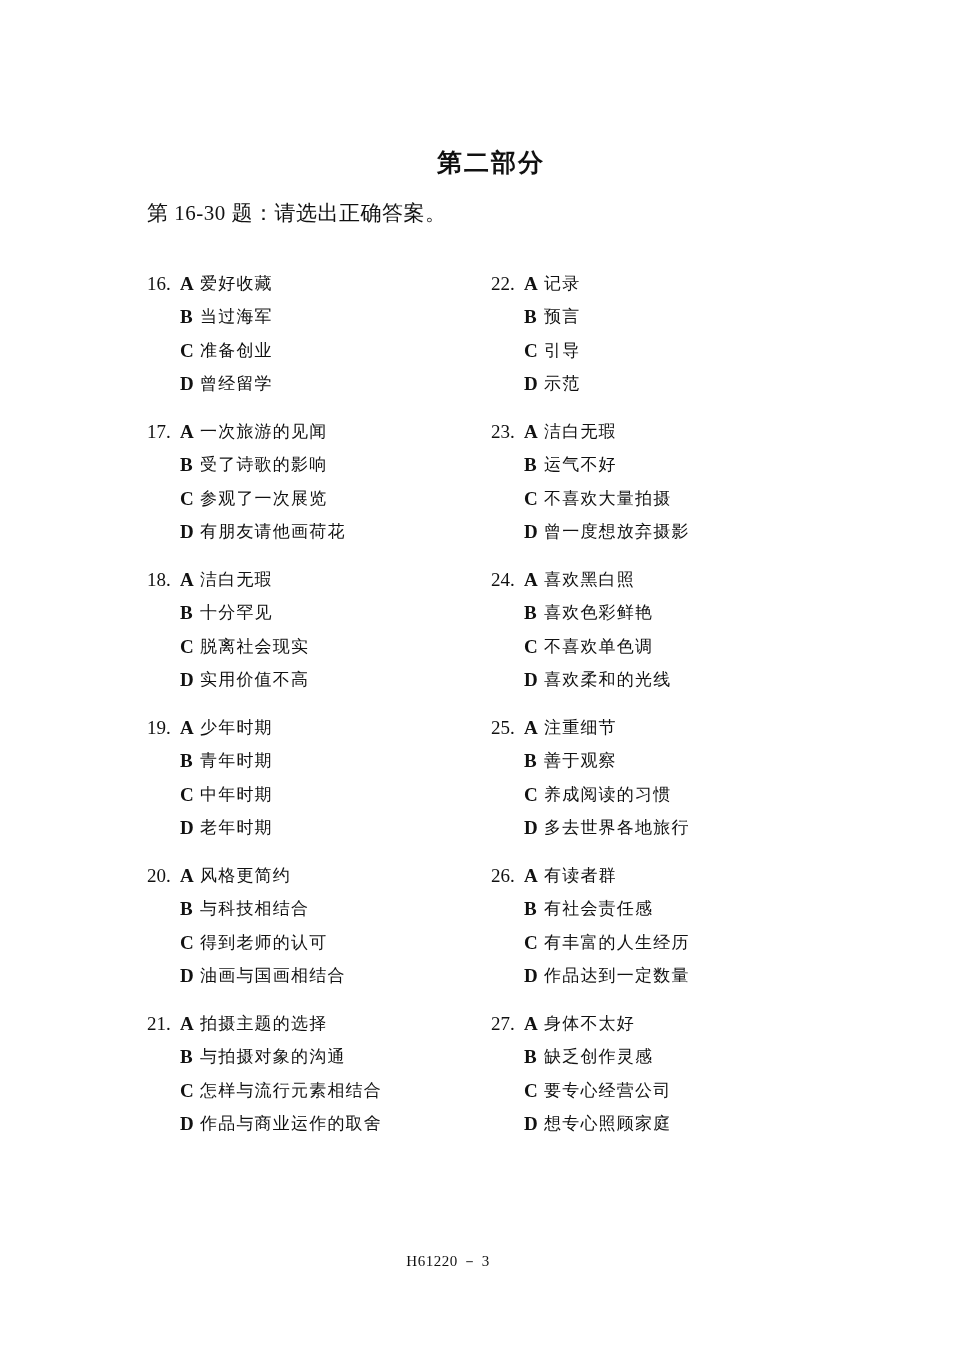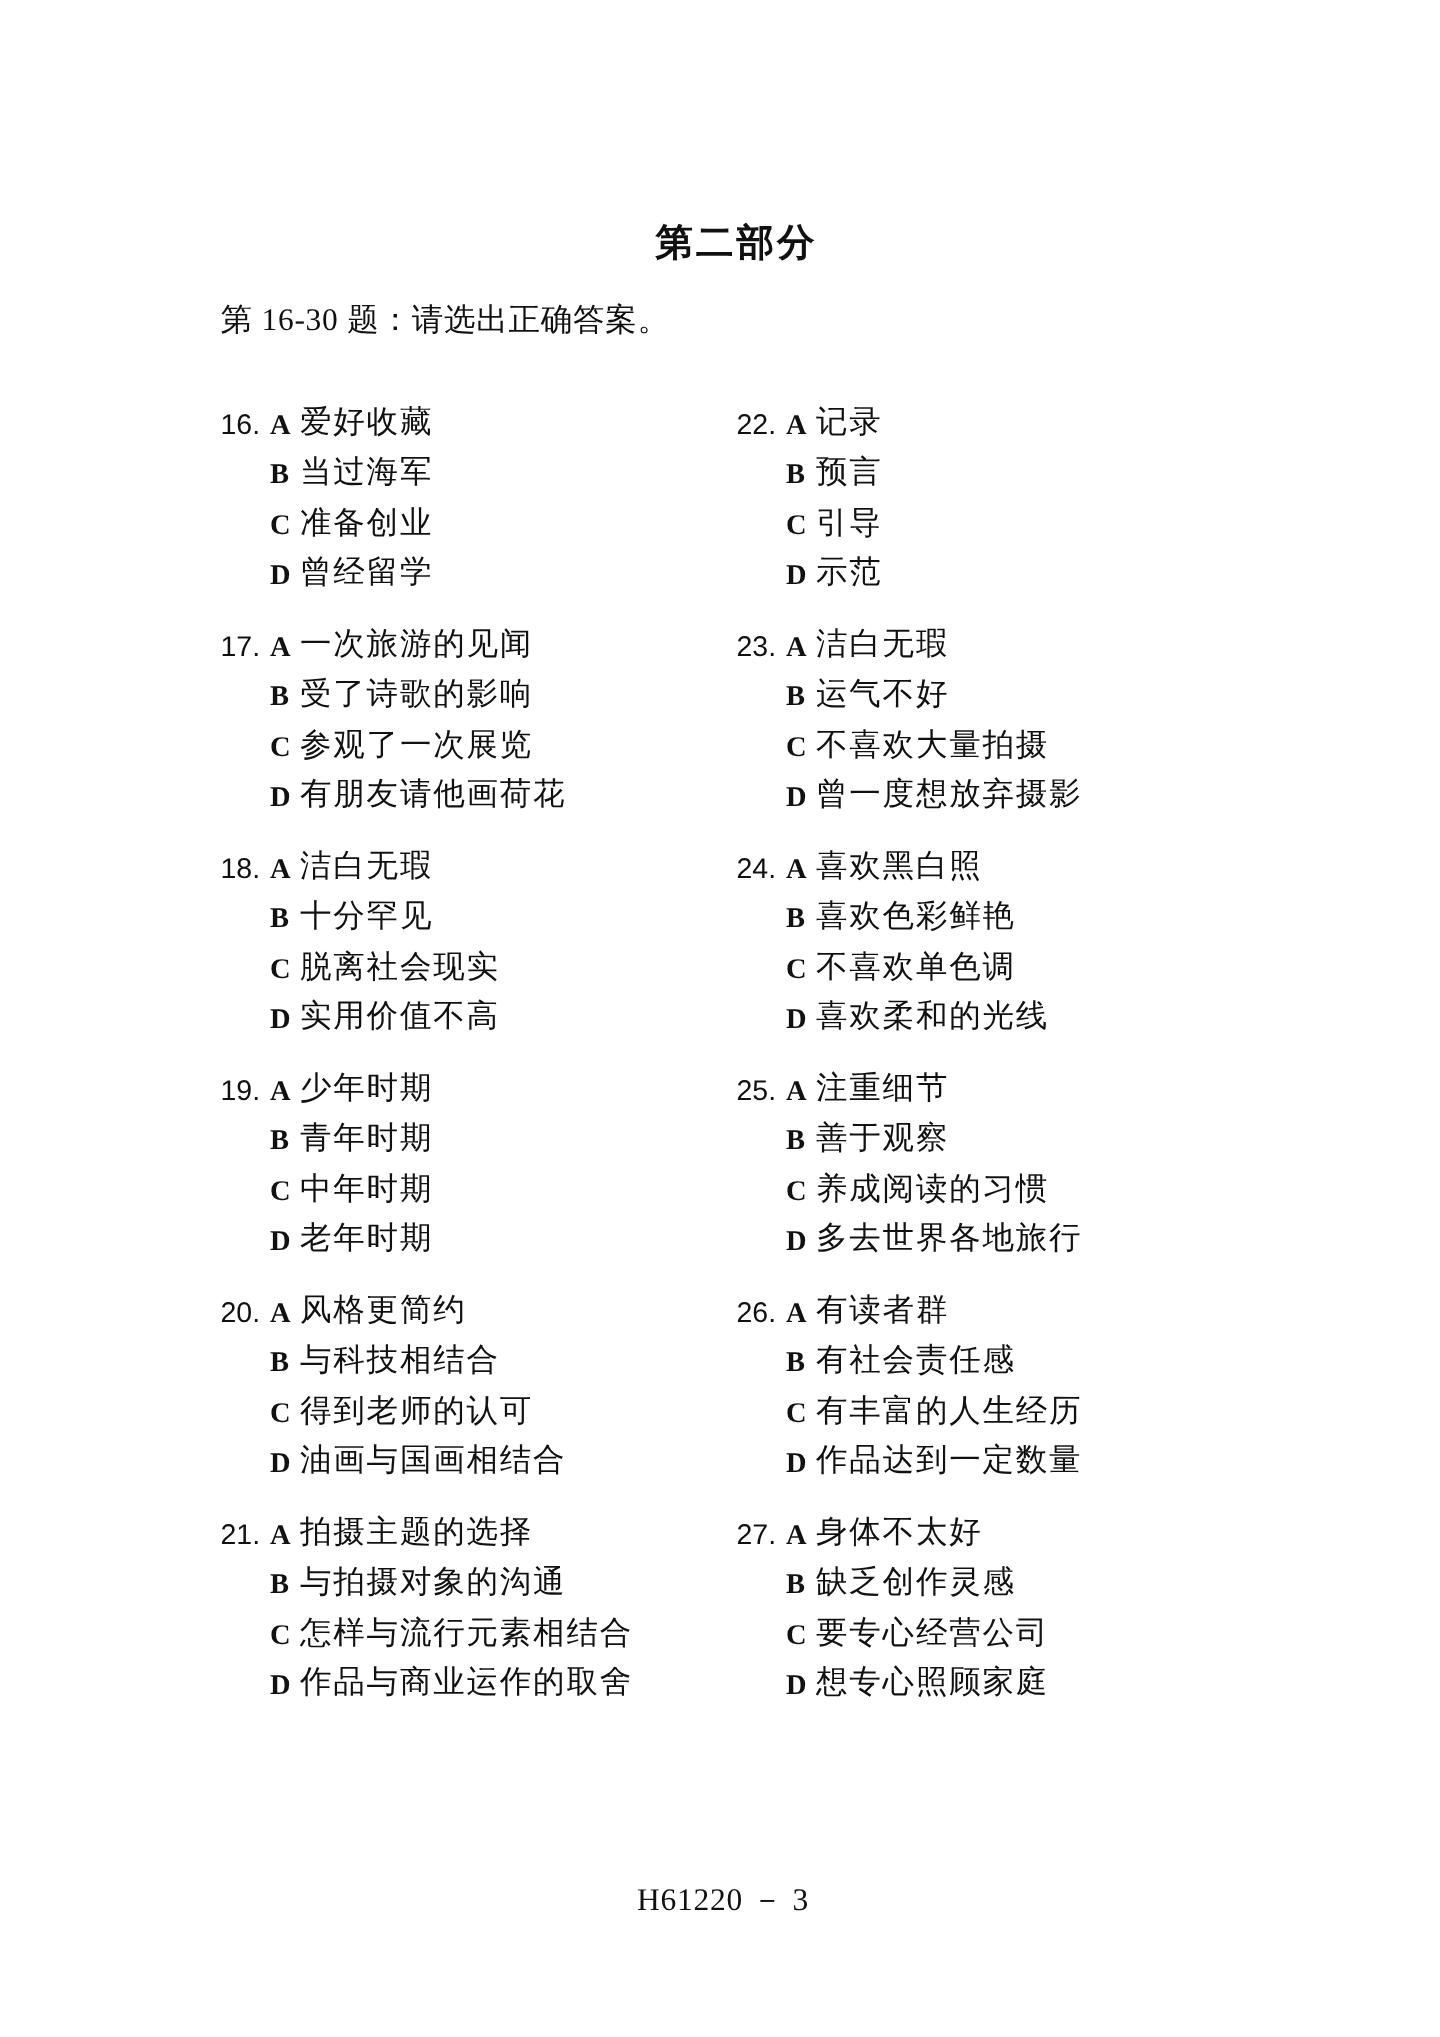--- a/index.html
+++ b/index.html
@@ -70,54 +70,53 @@
   }
 
   .qnum {
     position: absolute;
     left: 0;
     top: 0;
     width: 36px;
     text-align: left;
     font-size: 19px;
     line-height: 24px;
-    font-family: Liberation Sans, sans-serif;
+    font-family: Liberation Serif, serif;
   }
 
   .opt-letter {
     position: absolute;
     left: 33px;
     top: 0;
     font-size: 19px;
     line-height: 24px;
     font-weight: bold;
     font-family: "Liberation Serif", serif;
   }
 
   .opt-text {
     position: absolute;
     left: 53px;
     top: -1px;
-    font-size: 21px;
+    font-size: 17px;
     line-height: 25px;
     letter-spacing: 1.2px;
-    font-family: Liberation Mono, monospace;
+    font-family: Liberation Serif, serif;
   }
 
   
   .footer {
     position: absolute;
     left: 0;
     top: 1252px;
     width: 896px;
     text-align: center;
-    font-size: 21px;
+    font-size: 15px;
     font-family: "Liberation Serif", serif;
     letter-spacing: 0.5px;
-    padding-left: 34px;
   }
 </style>
 </head>
 <body>
 
 <div id="page">
 
   <div class="part-title">
     <span>第二部分</span>
   </div>

